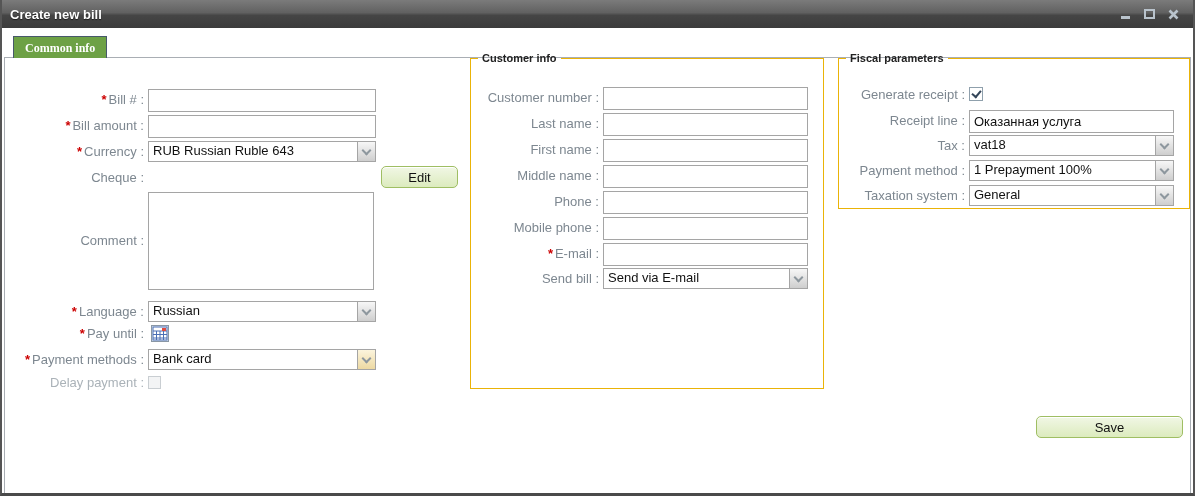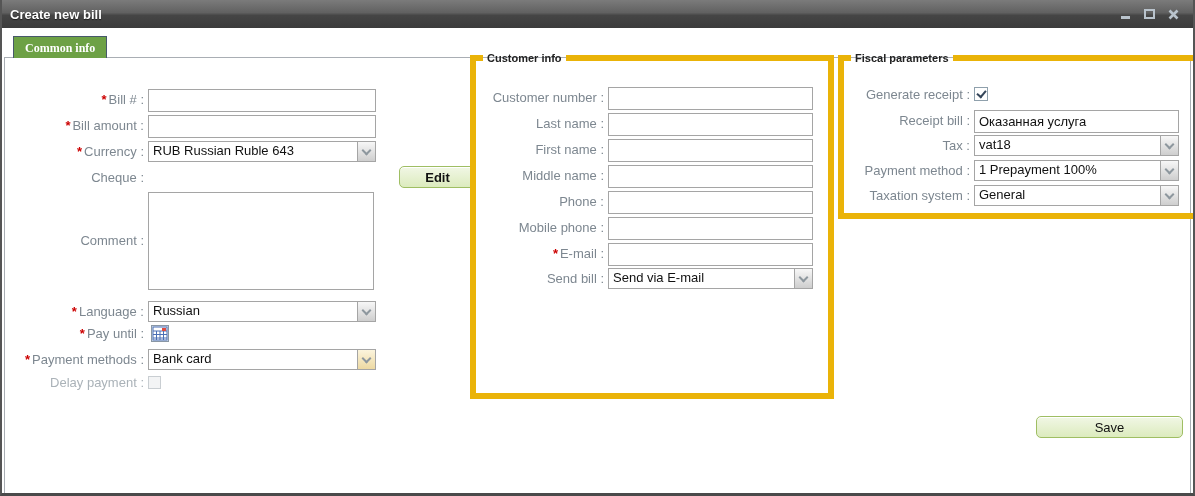--- a/index.html
+++ b/index.html
@@ -49,25 +49,25 @@
 
   .cb { width:14px; height:14px; box-sizing:border-box; border:1px solid #8fa0ac; background:#fff;
         margin-top:3px; position:relative; cursor:pointer; flex:none; }
   .check { position:absolute; left:2px; top:2px; width:7px; height:4px;
            border-left:2px solid #35465a; border-bottom:2px solid #35465a; transform:rotate(-50deg); }
   .cb.disabled { width:13px; height:13px; border:1px solid #c9ced2; background:#f3f4f5; cursor:default; margin-top:4px; }
 
   .btn { box-sizing:border-box; border:1px solid #9fbe63; border-radius:5px;
          background:linear-gradient(#f1f7e5,#dcebbe); font:13px "Liberation Sans",sans-serif;
          color:#111; cursor:pointer; box-shadow:inset 0 1px 0 #fff; text-align:center; line-height:20px; }
-  .edit-btn { position:absolute; left:397px; top:166px; width:77px; height:22px; z-index:2;font-weight:bold; }
+  .edit-btn { position:absolute; left:379px; top:166px; width:77px; height:22px; z-index:2; }
   .save-btn { position:absolute; left:1034px; top:416px; width:147px; height:22px; z-index:2; }
 
   
-  fieldset { position:absolute; border:6px solid #eab308; margin:0; padding:0; z-index:2; }
+  fieldset { position:absolute; border:1px solid #eab308; margin:0; padding:0; z-index:2; }
   legend { font-size:11px; font-weight:bold; color:#222; margin-left:7px; padding:0 4px; }
   .customer { left:468px; top:52px; width:352px; height:335px; }
   .fiscal   { left:836px; top:52px; width:350px; height:155px; }
   .crow { position:absolute; left:4px; display:flex; align-items:flex-start; }
   .clab { width:124px; text-align:right; color:#7d8790; font-size:13px; line-height:21px;
           padding-right:4px; flex:none; white-space:nowrap; }
   .flab { width:122px; text-align:right; color:#7d8790; font-size:13px; line-height:21px;
           padding-right:4px; flex:none; white-space:nowrap; }
   .w205 { width:205px; }
 </style>
@@ -209,21 +209,21 @@
   <fieldset class="fiscal">
     <legend>Fiscal parameters</legend>
 
     <div class="crow" style="top:20px">
       <div class="flab"><span>Generate receipt :</span></div>
       <span class="cb">
           <i class="check"></i>
         </span>
     </div>
     <div class="crow" style="top:46px">
-      <div class="flab"><span>Receipt bill :</span></div>
+      <div class="flab"><span>Receipt line :</span></div>
       <input class="txt w205" value="Оказанная услуга" style="">
     </div>
     <div class="crow" style="top:71px">
       <div class="flab"><span>Tax :</span></div>
       <div class="sel w205">
         <span class="sel-text">vat18</span>
         <span class="sel-btn">
             <i class="chev"></i>
           </span>
       </div>

